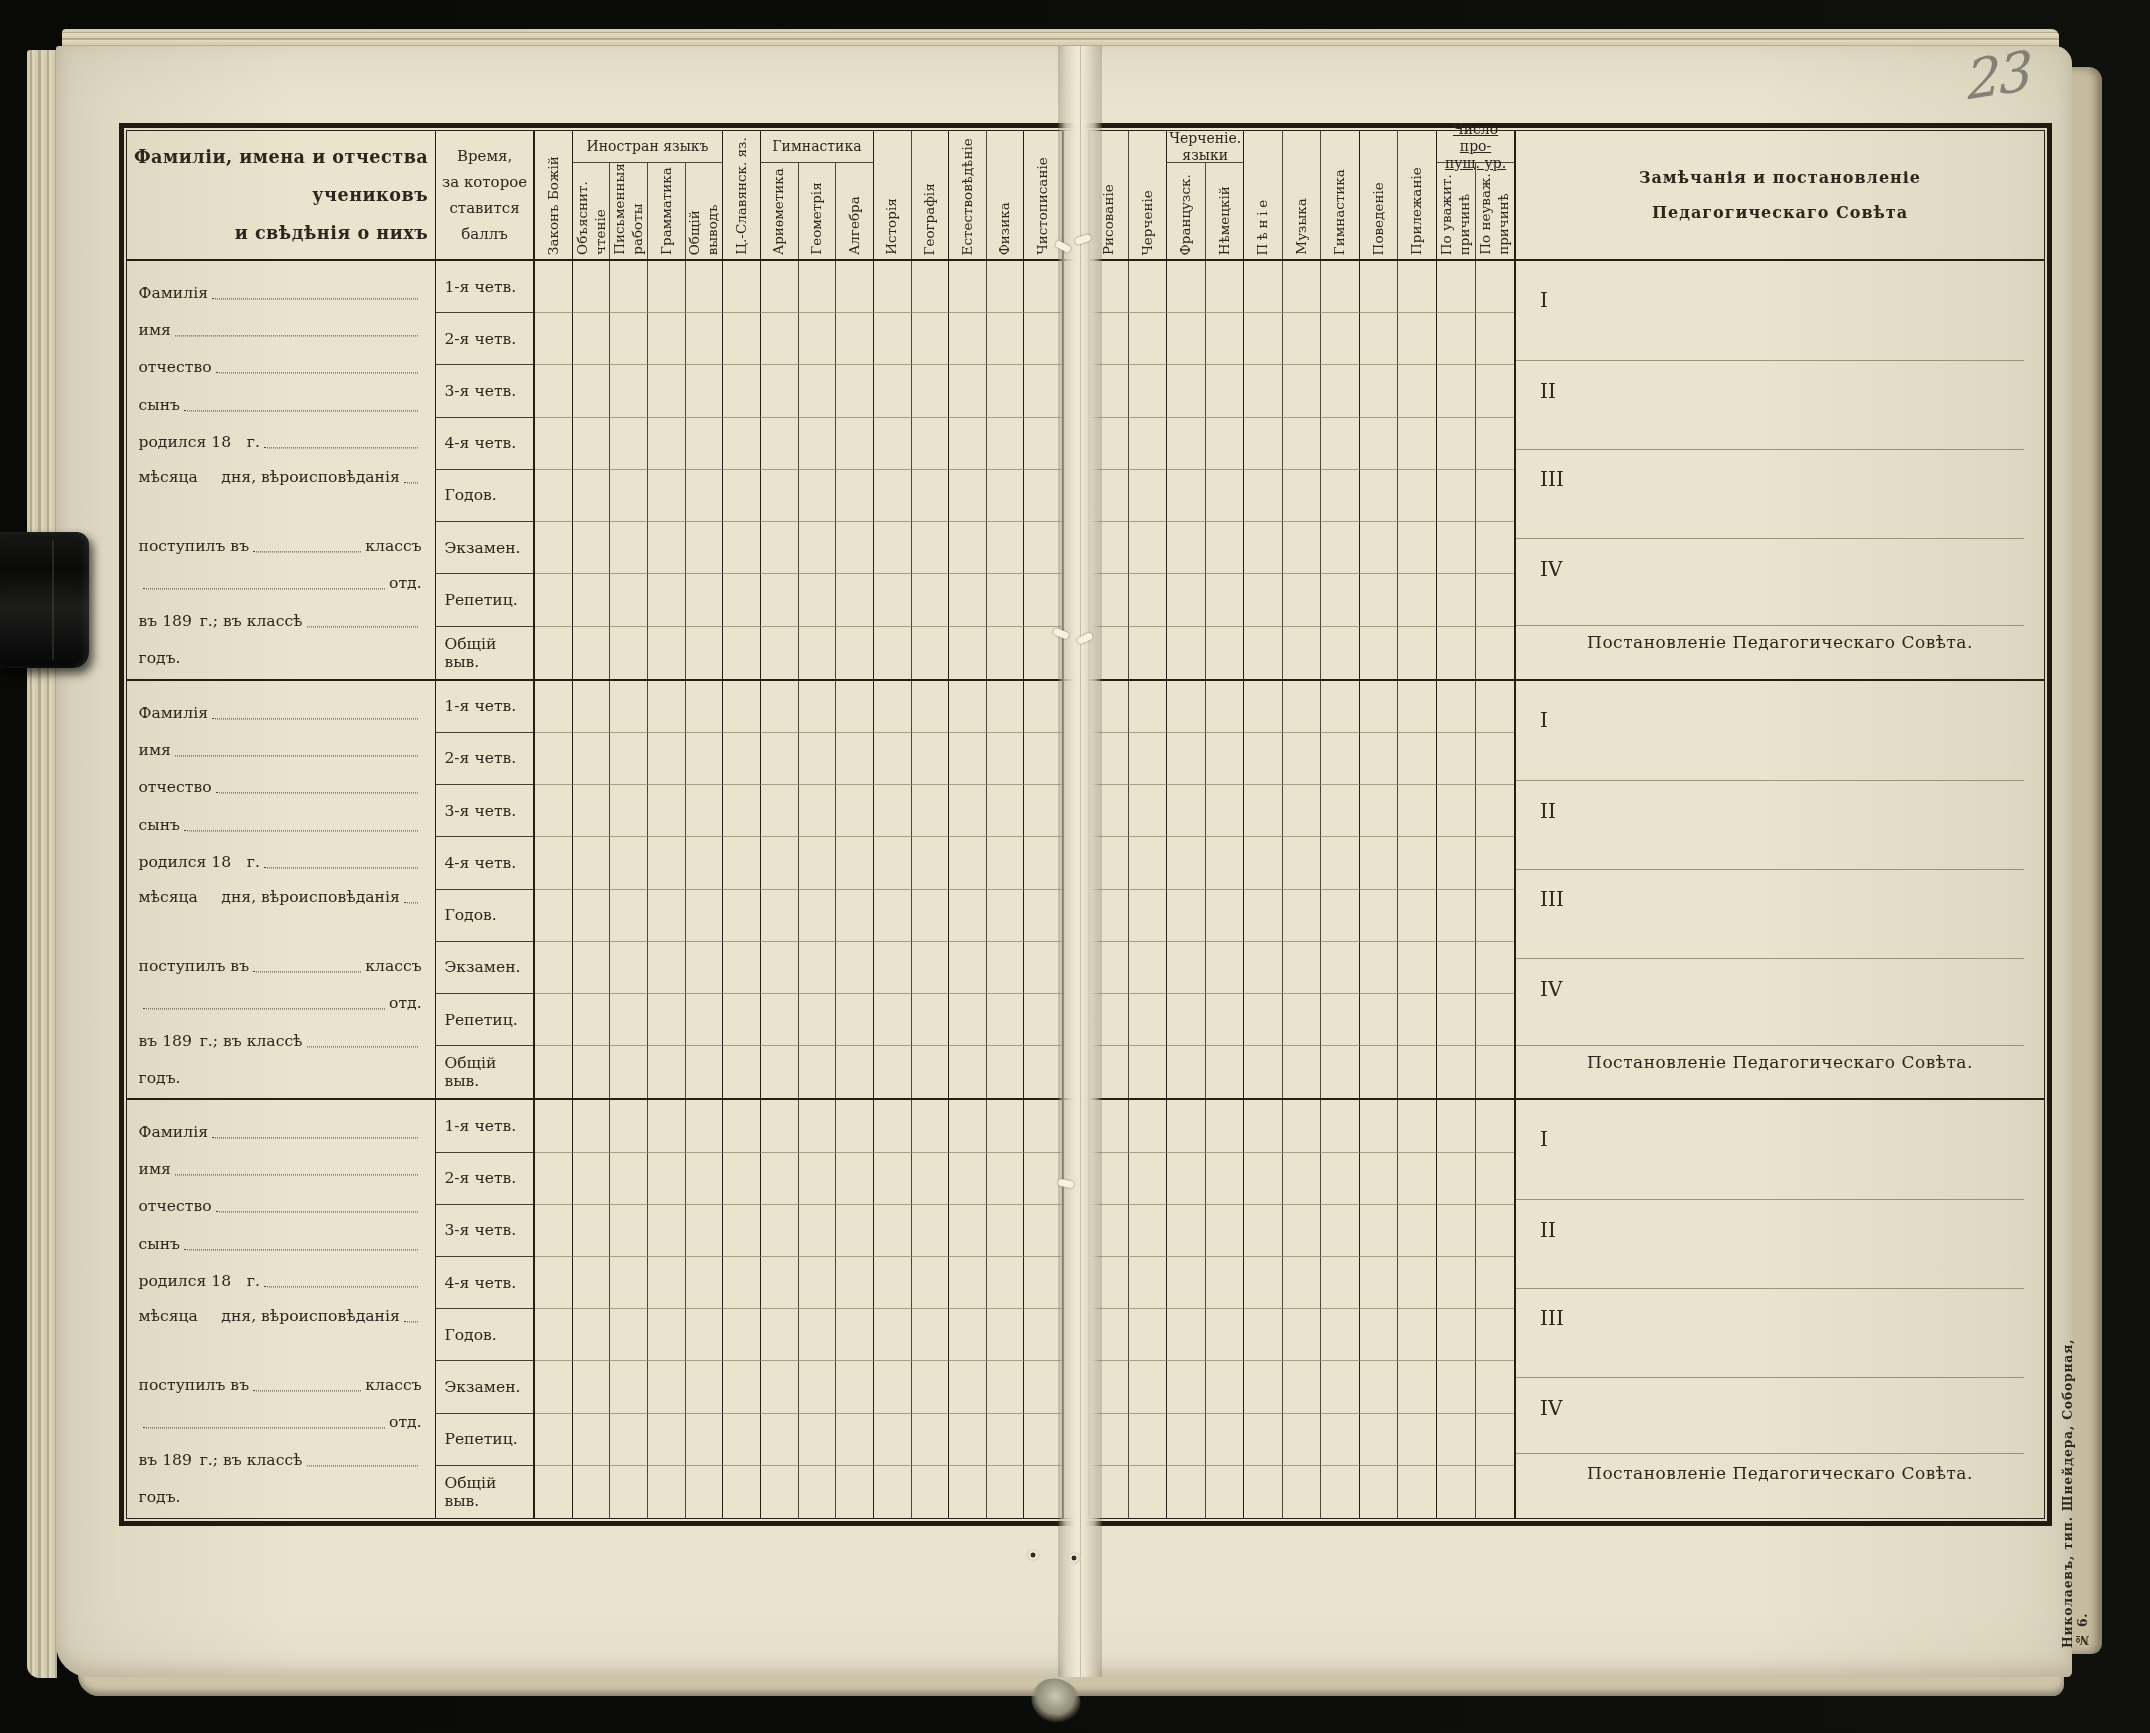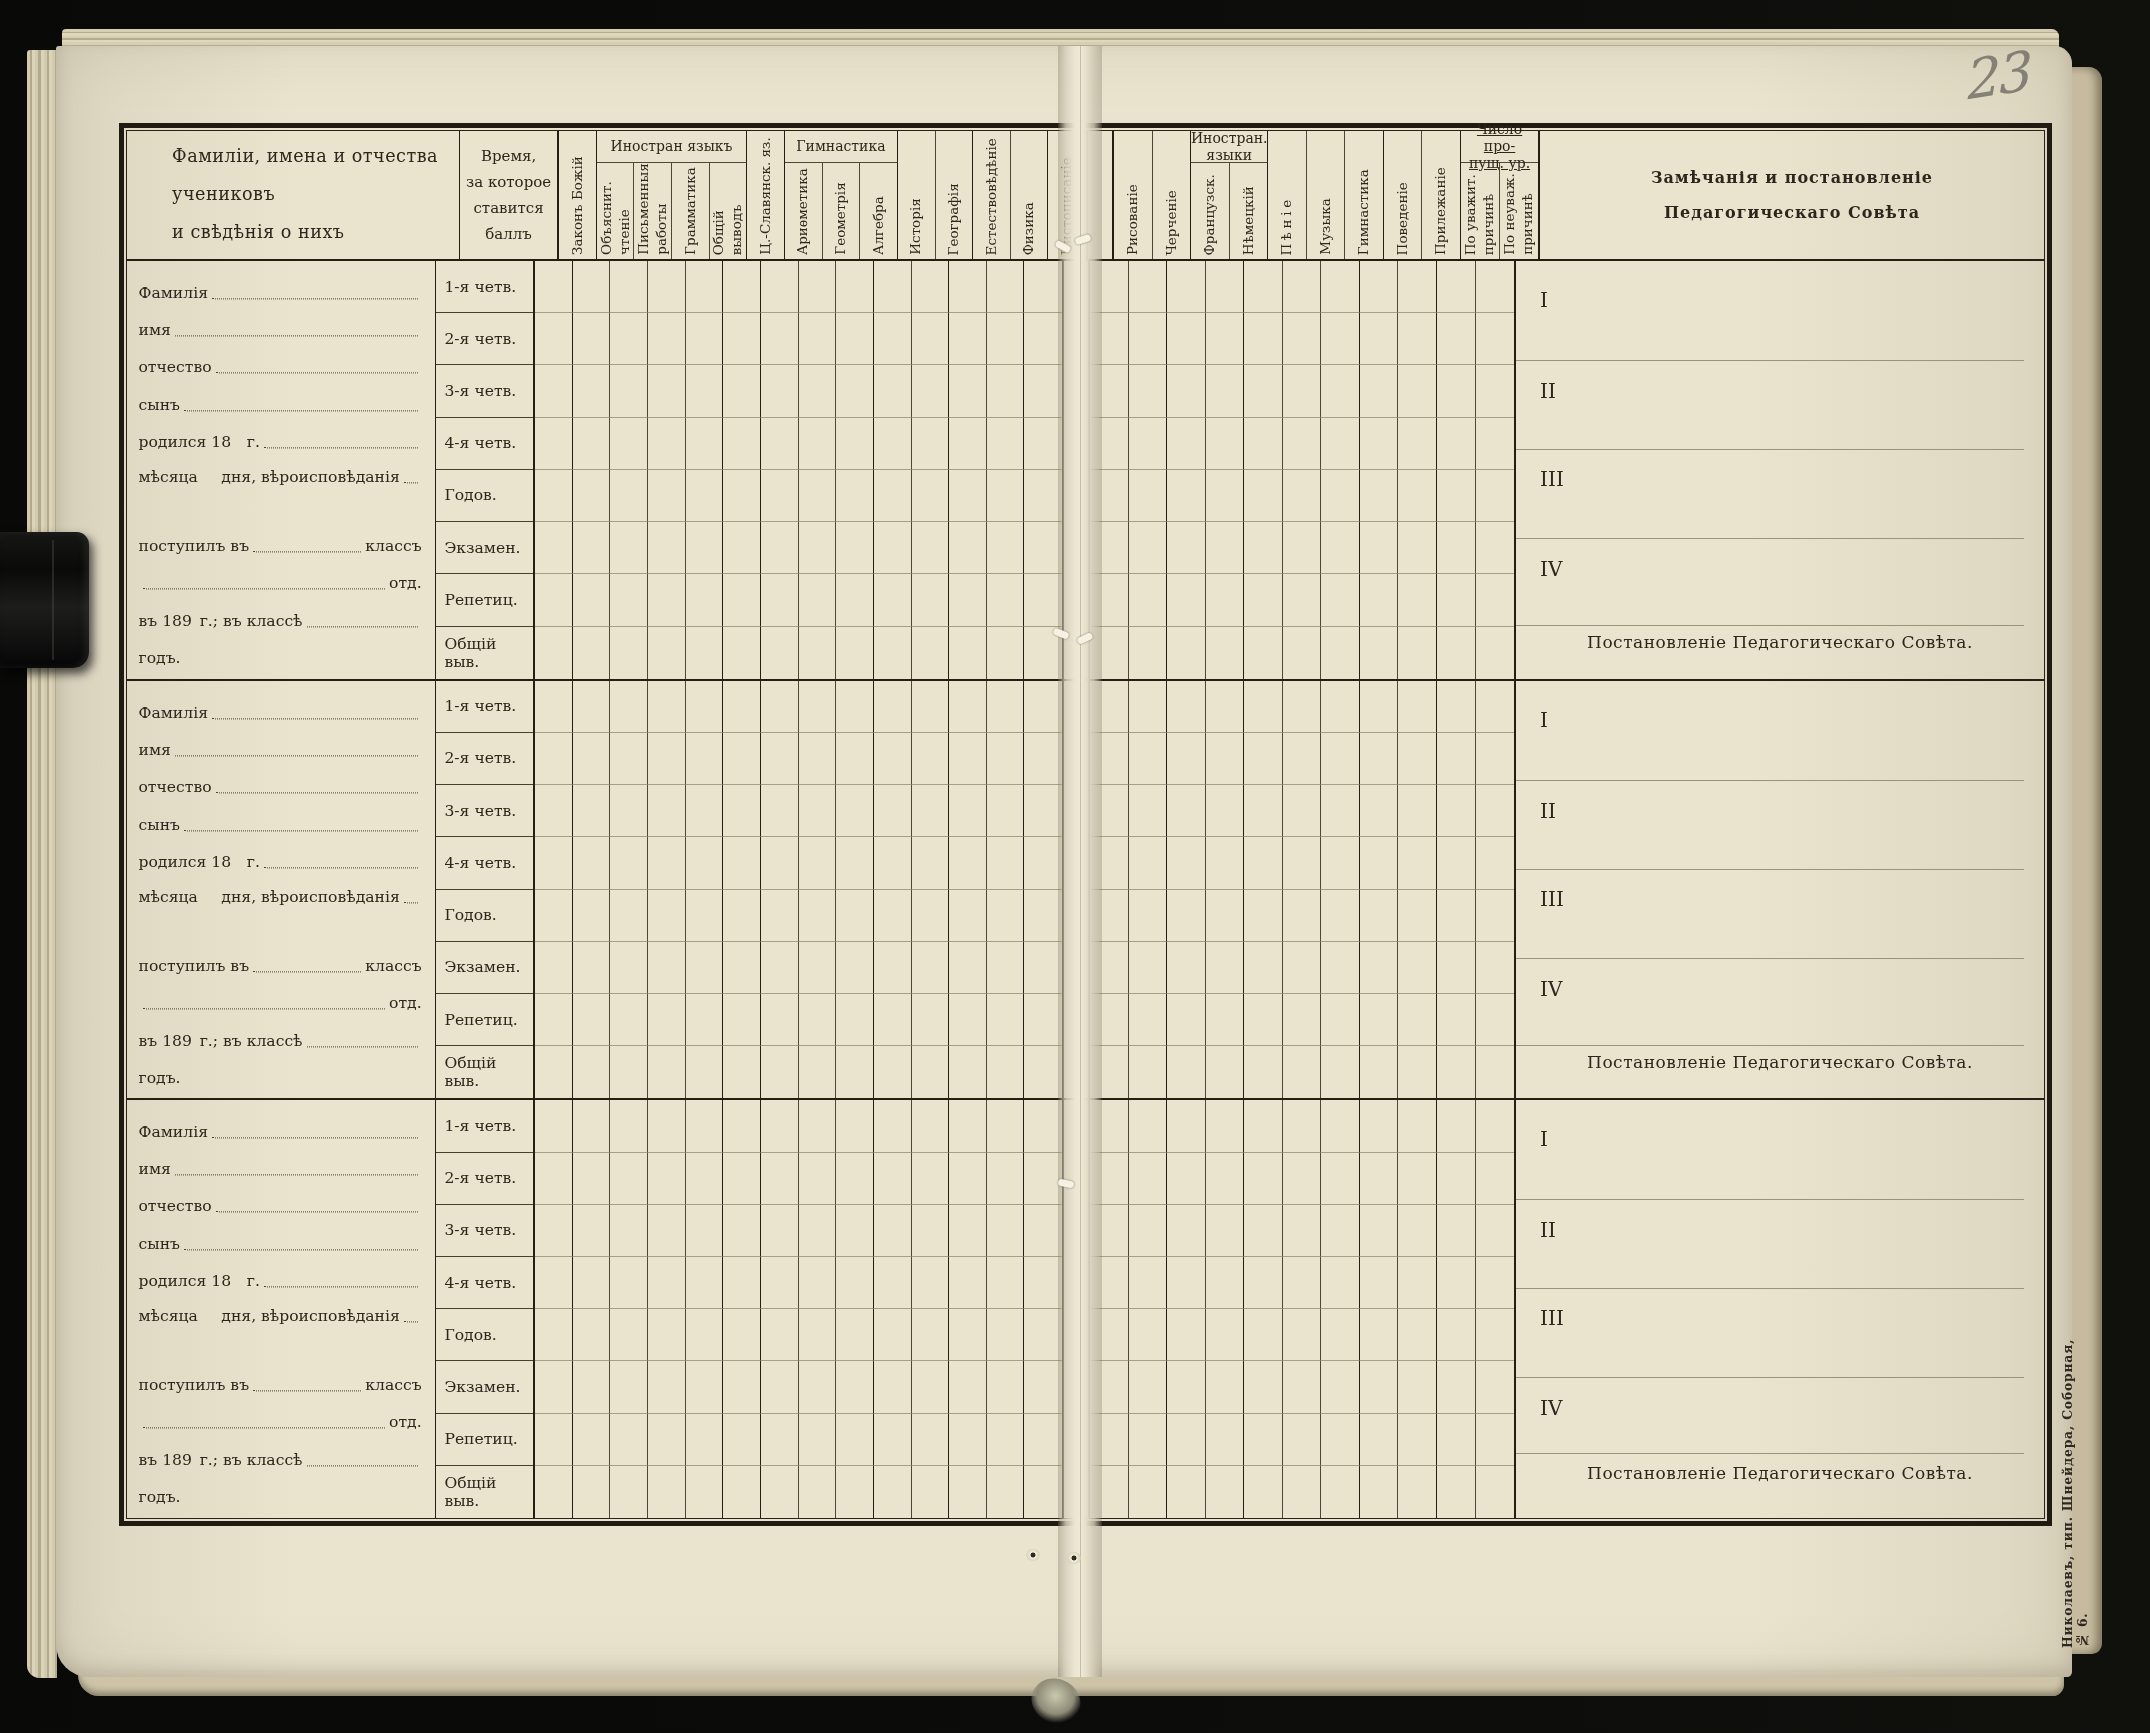--- a/index.html
+++ b/index.html
@@ -50,22 +50,22 @@
   .band.block.last{border-bottom:none;}
 
   .c-info{width:309px;border-right:1.6px solid var(--heavy);position:relative;}
   .c-time{width:99px;border-right:2.1px solid var(--heavy);position:relative;}
   .c-lsc{width:529px;border-right:2.1px solid var(--heavy);}
   .c-gut{width:24px;}
   .c-rsc{width:428px;border-left:2.1px solid var(--heavy);border-right:2.1px solid var(--heavy);}
   .c-rem{flex:1;position:relative;}
 
   
-  .hdr-students{display:flex;align-items:center;justify-content:center;text-align:left;
-    font-size:17.6px;font-weight:normal;line-height:2.15;white-space:pre-line;letter-spacing:0.5px;margin-left:24px;}
+  .hdr-students{display:flex;align-items:center;justify-content:center;text-align:right;
+    font-size:17.6px;font-weight:bold;line-height:2.15;white-space:pre-line;letter-spacing:0.5px;}
   .hdr-time{display:flex;align-items:center;justify-content:center;text-align:center;
     font-size:15px;line-height:1.75;white-space:pre-line;}
   .hdr-remarks{display:flex;align-items:center;justify-content:center;text-align:center;
     font-size:16px;font-weight:bold;line-height:2.2;white-space:pre-line;letter-spacing:1px;}
 
   .hgrid{display:grid;height:100%;}
   .hgrid.l{grid-template-columns:repeat(14,1fr);grid-template-rows:32px 1fr;}
   .hgrid.r{grid-template-columns:repeat(11,1fr);grid-template-rows:32px 1fr;}
   .hcell{border-right:1px solid var(--thin);display:flex;flex-direction:column;
     justify-content:flex-end;align-items:center;overflow:hidden;}
@@ -208,21 +208,21 @@
         <div class="c-gut"></div>
 
         <div class="c-rsc">
           <div class="hgrid r">
             <div class="hcell" style="grid-column:1;grid-row:1/3">
                 <span class="rot">Рисованіе</span>
               </div>
             <div class="hcell hv" style="grid-column:2;grid-row:1/3">
                 <span class="rot">Черченіе</span>
               </div>
-            <div class="gtitle" style="grid-column:3/5;grid-row:1">Иностран.
+            <div class="gtitle" style="grid-column:3/5;grid-row:1">Черченіе.
 языки</div>
             <div class="hcell" style="grid-column:3;grid-row:2">
                 <span class="rot">Французск.</span>
               </div>
             <div class="hcell hv" style="grid-column:4;grid-row:2">
                 <span class="rot">Нѣмецкій</span>
               </div>
             <div class="hcell" style="grid-column:5;grid-row:1/3">
                 <span class="rot ls">Пѣніе</span>
               </div>

